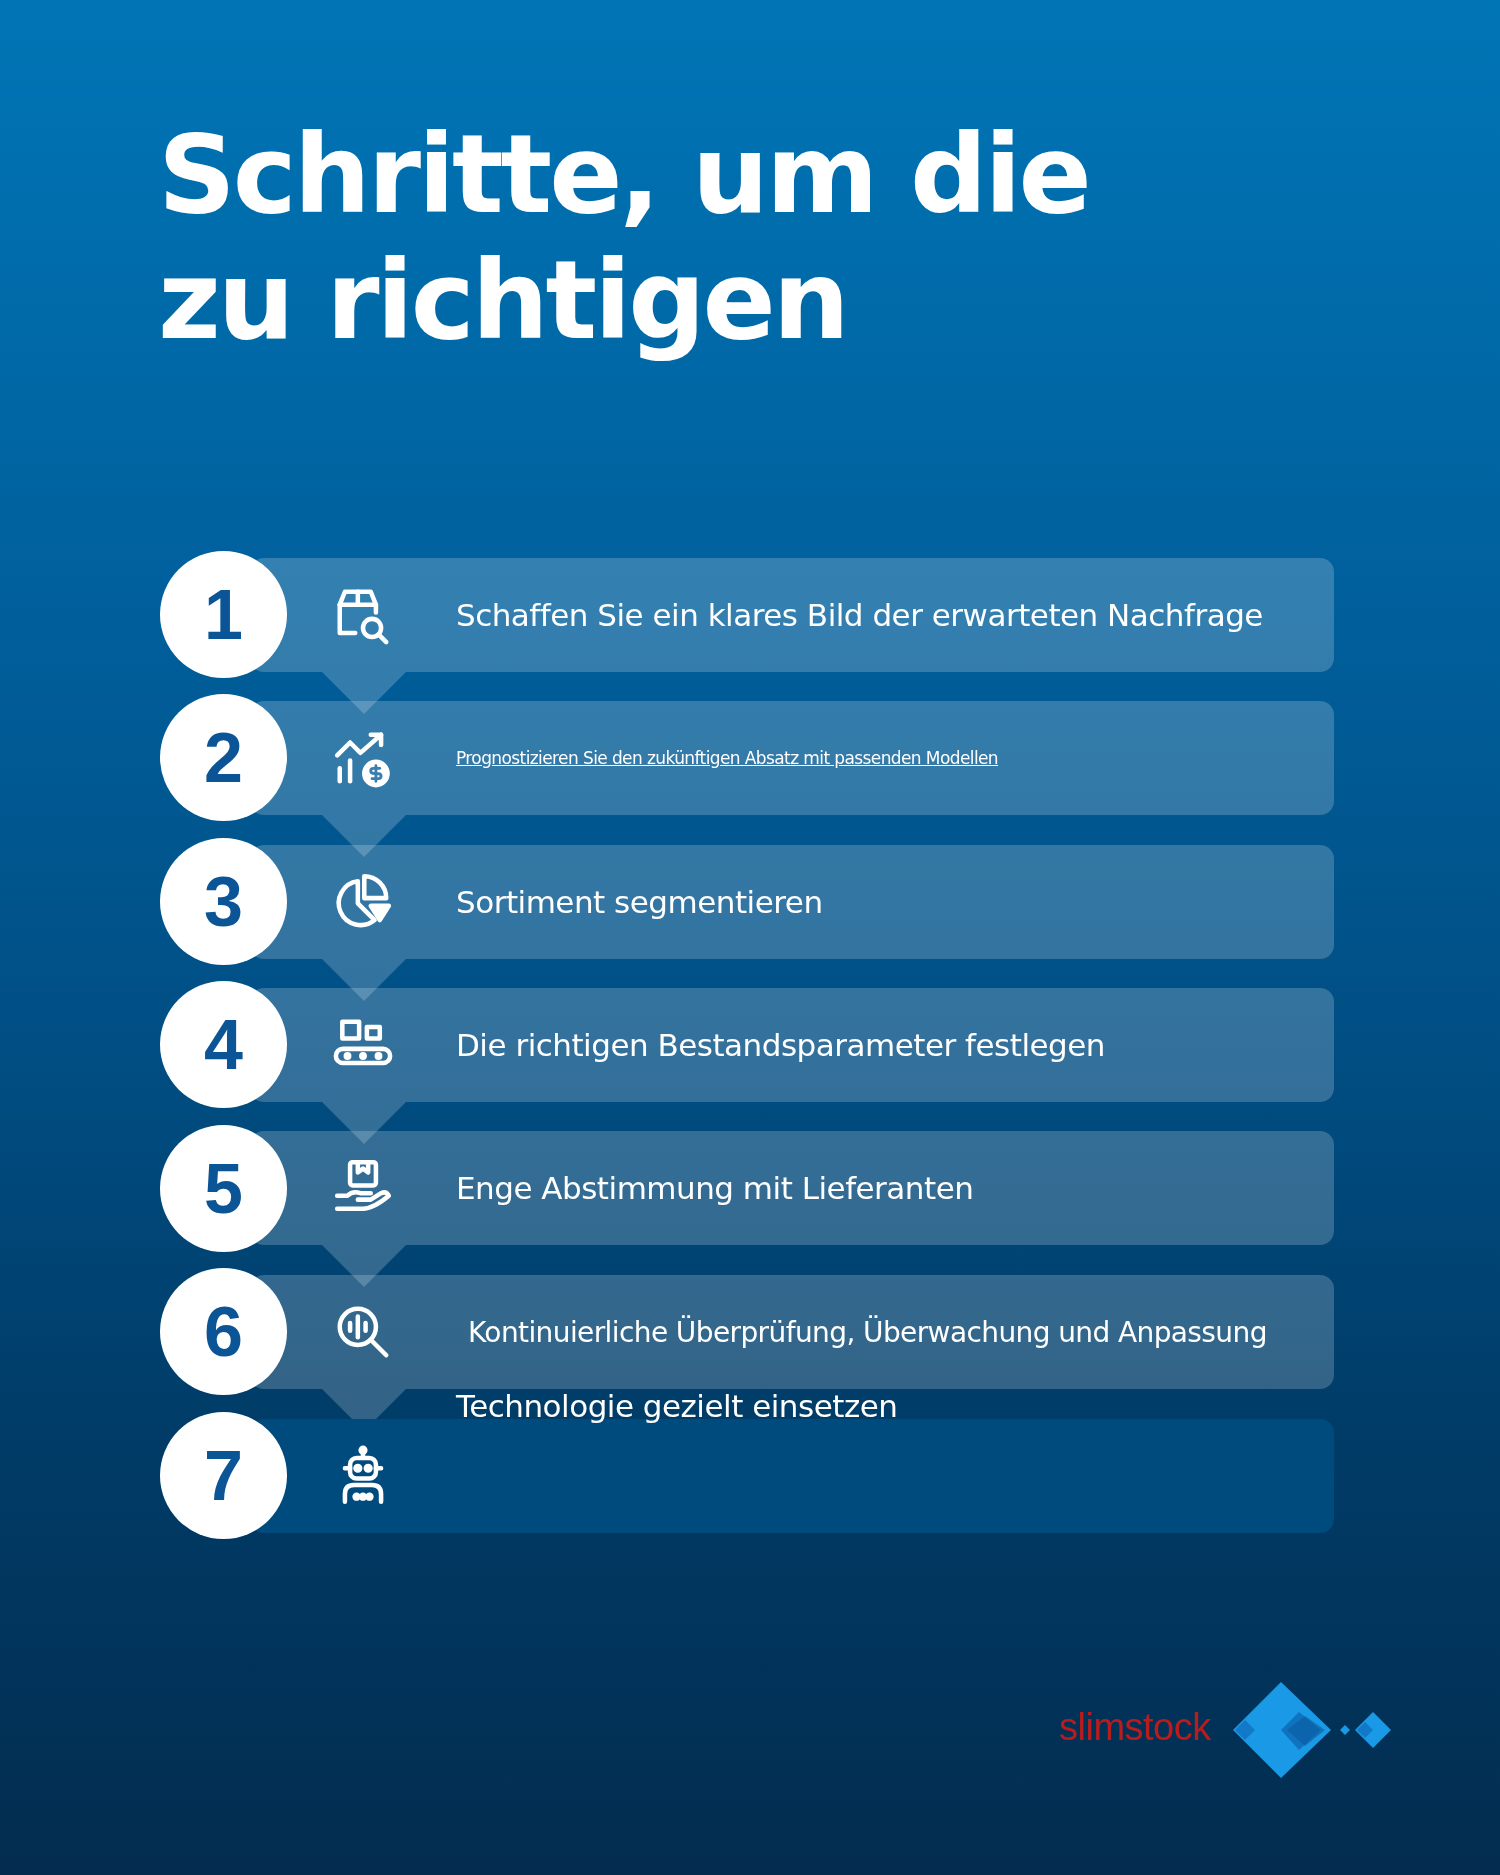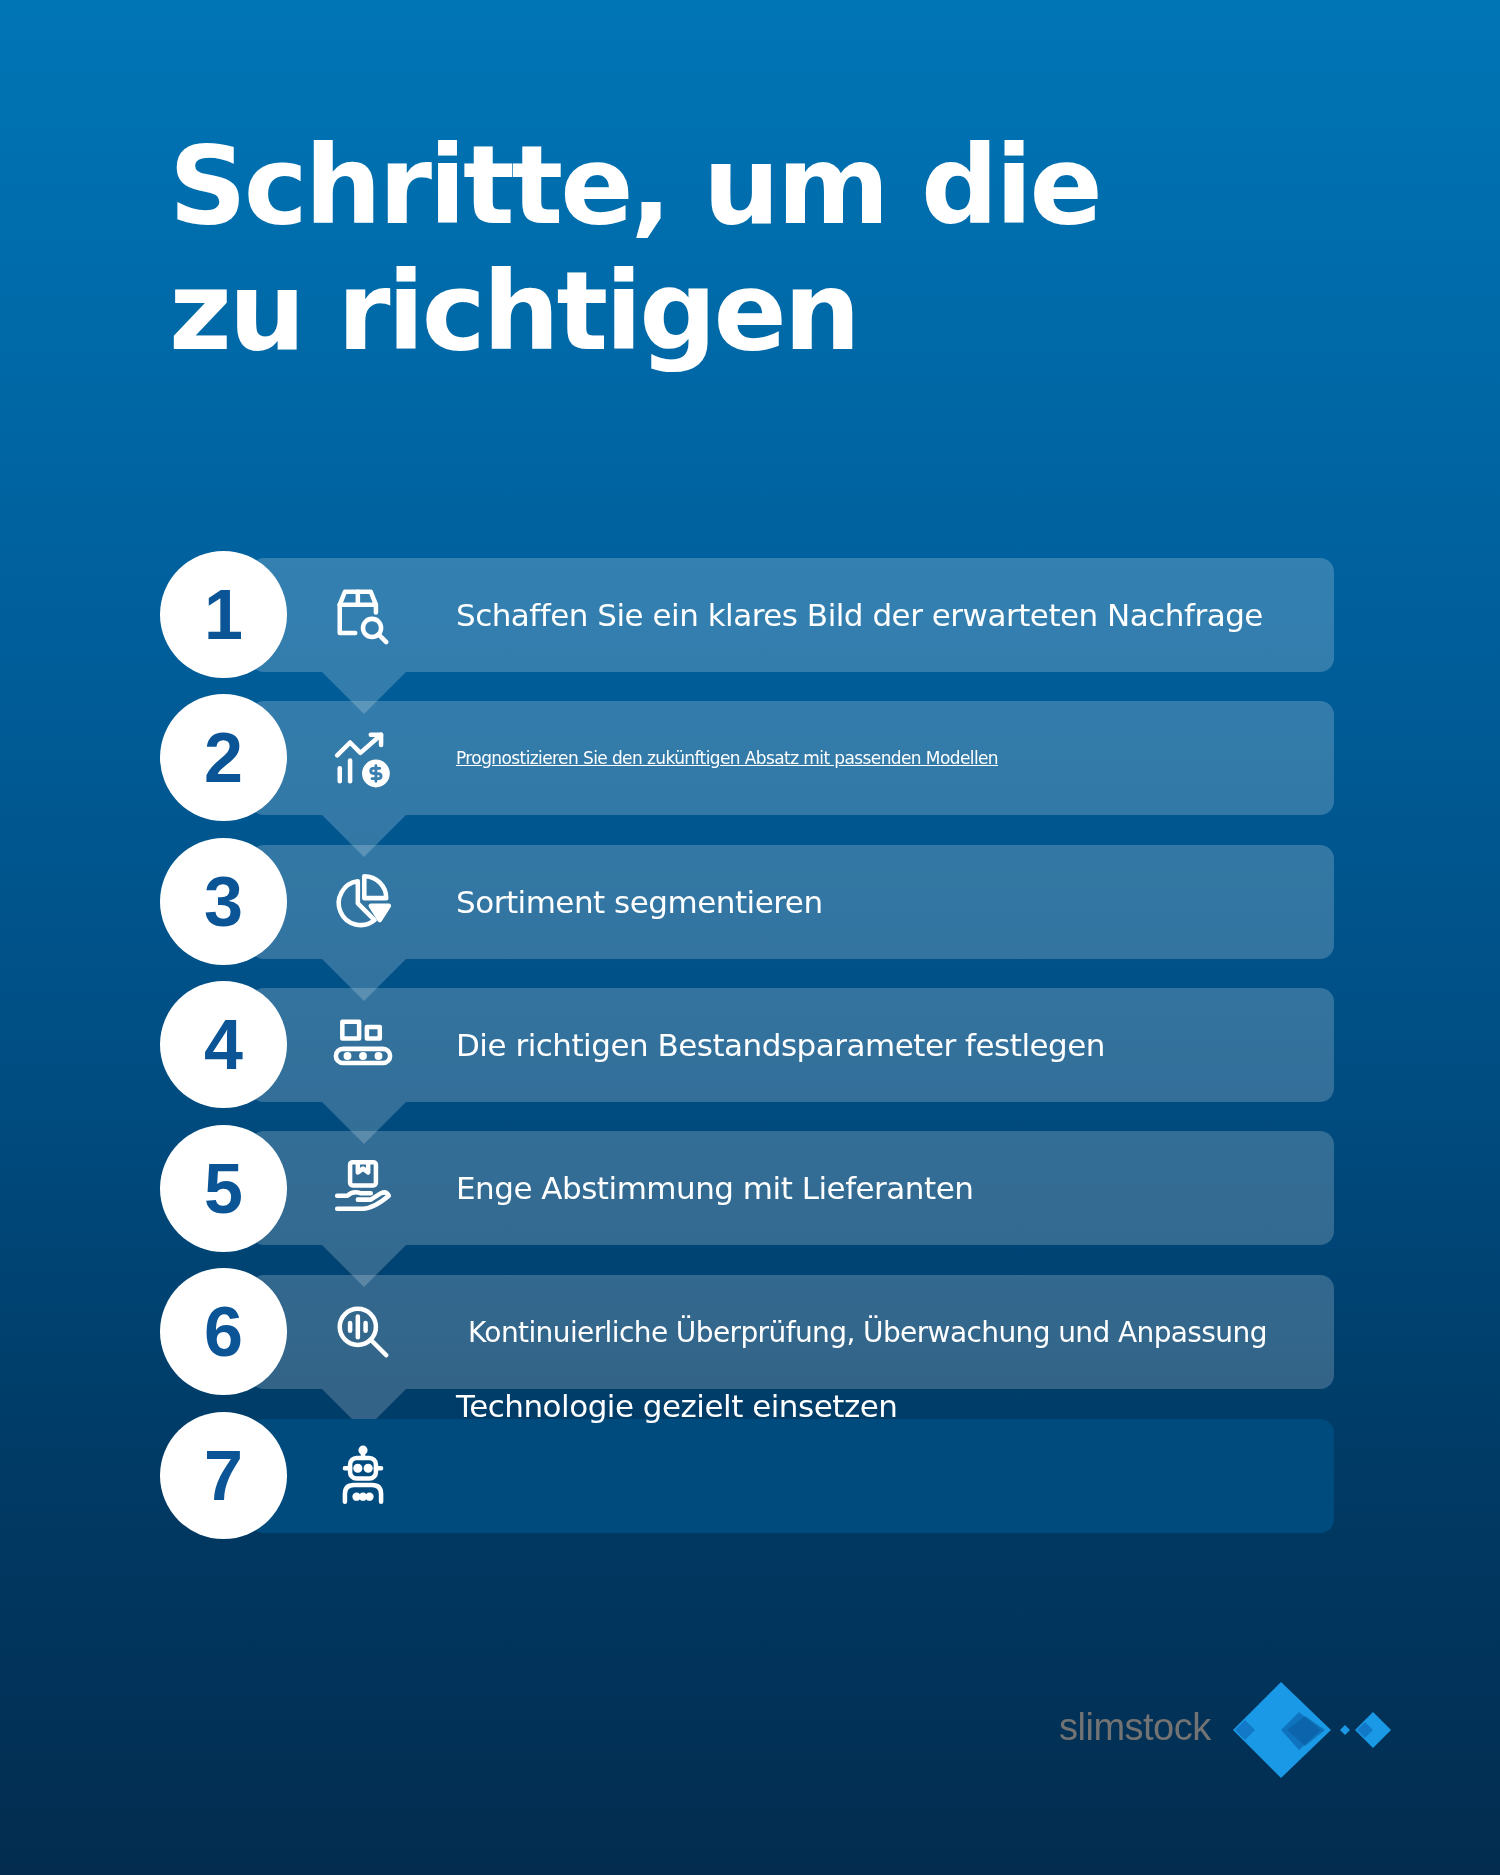--- a/index.html
+++ b/index.html
@@ -3,21 +3,21 @@
 <meta charset="utf-8">
 <style>
   html, body { margin: 0; padding: 0; }
   body {
     width: 1500px; height: 1875px; overflow: hidden; position: relative;
     background: linear-gradient(180deg, #0075b6 0%, #00619e 30%, #004f85 55%, #003d69 75%, #032c4f 100%);
     font-family: "Liberation Sans", "DejaVu Sans", sans-serif;
     color: #fff;
   }
   .title {
-    position: absolute; left: 158px; top: 112px; margin: 11px;
+    position: absolute; left: 158px; top: 112px; margin: 0;
     font-family: "DejaVu Sans", sans-serif;
     font-weight: bold; font-size: 108px; line-height: 126px;
     letter-spacing: -3px; color: #ffffff;
   }
   .title span { display: block; }
   .steps { position: absolute; left: 0; top: 0; width: 1500px; height: 1875px; }
   .card {
     position: absolute; left: 250px; width: 1084px; height: 114px;
     border-radius: 14px;
     background: rgba(255,255,255,0.2);
@@ -43,21 +43,21 @@
     position: absolute; left: 456px; height: 114px;
     display: flex; align-items: center;
     font-family: "DejaVu Sans", sans-serif; font-size: 31px; color: #ffffff;
     white-space: nowrap; letter-spacing: -0.5px;
   }
   .label.small { font-size: 17px; letter-spacing: -0.6px; text-decoration: underline; }
   .label.mid { font-size: 28px; letter-spacing: -0.6px; margin-left: 12px; }
   .logo { position: absolute; left: 1055px; top: 1672px; width: 340px; height: 110px; }
   .logo-text {
     position: absolute; left: 4px; top: 34px;
-    font-family: "Liberation Sans", sans-serif; font-size: 38px; color: #737373;
+    font-family: "Liberation Sans", sans-serif; font-size: 38px; color: #b91c1c;
     letter-spacing: -0.5px;
   }
   .logo svg { position: absolute; left: 0; top: 0; }
 </style>
 </head>
 <body>
 
 <h1 class="title">
   <span>Schritte, um die</span>
   <span>zu richtigen</span>

